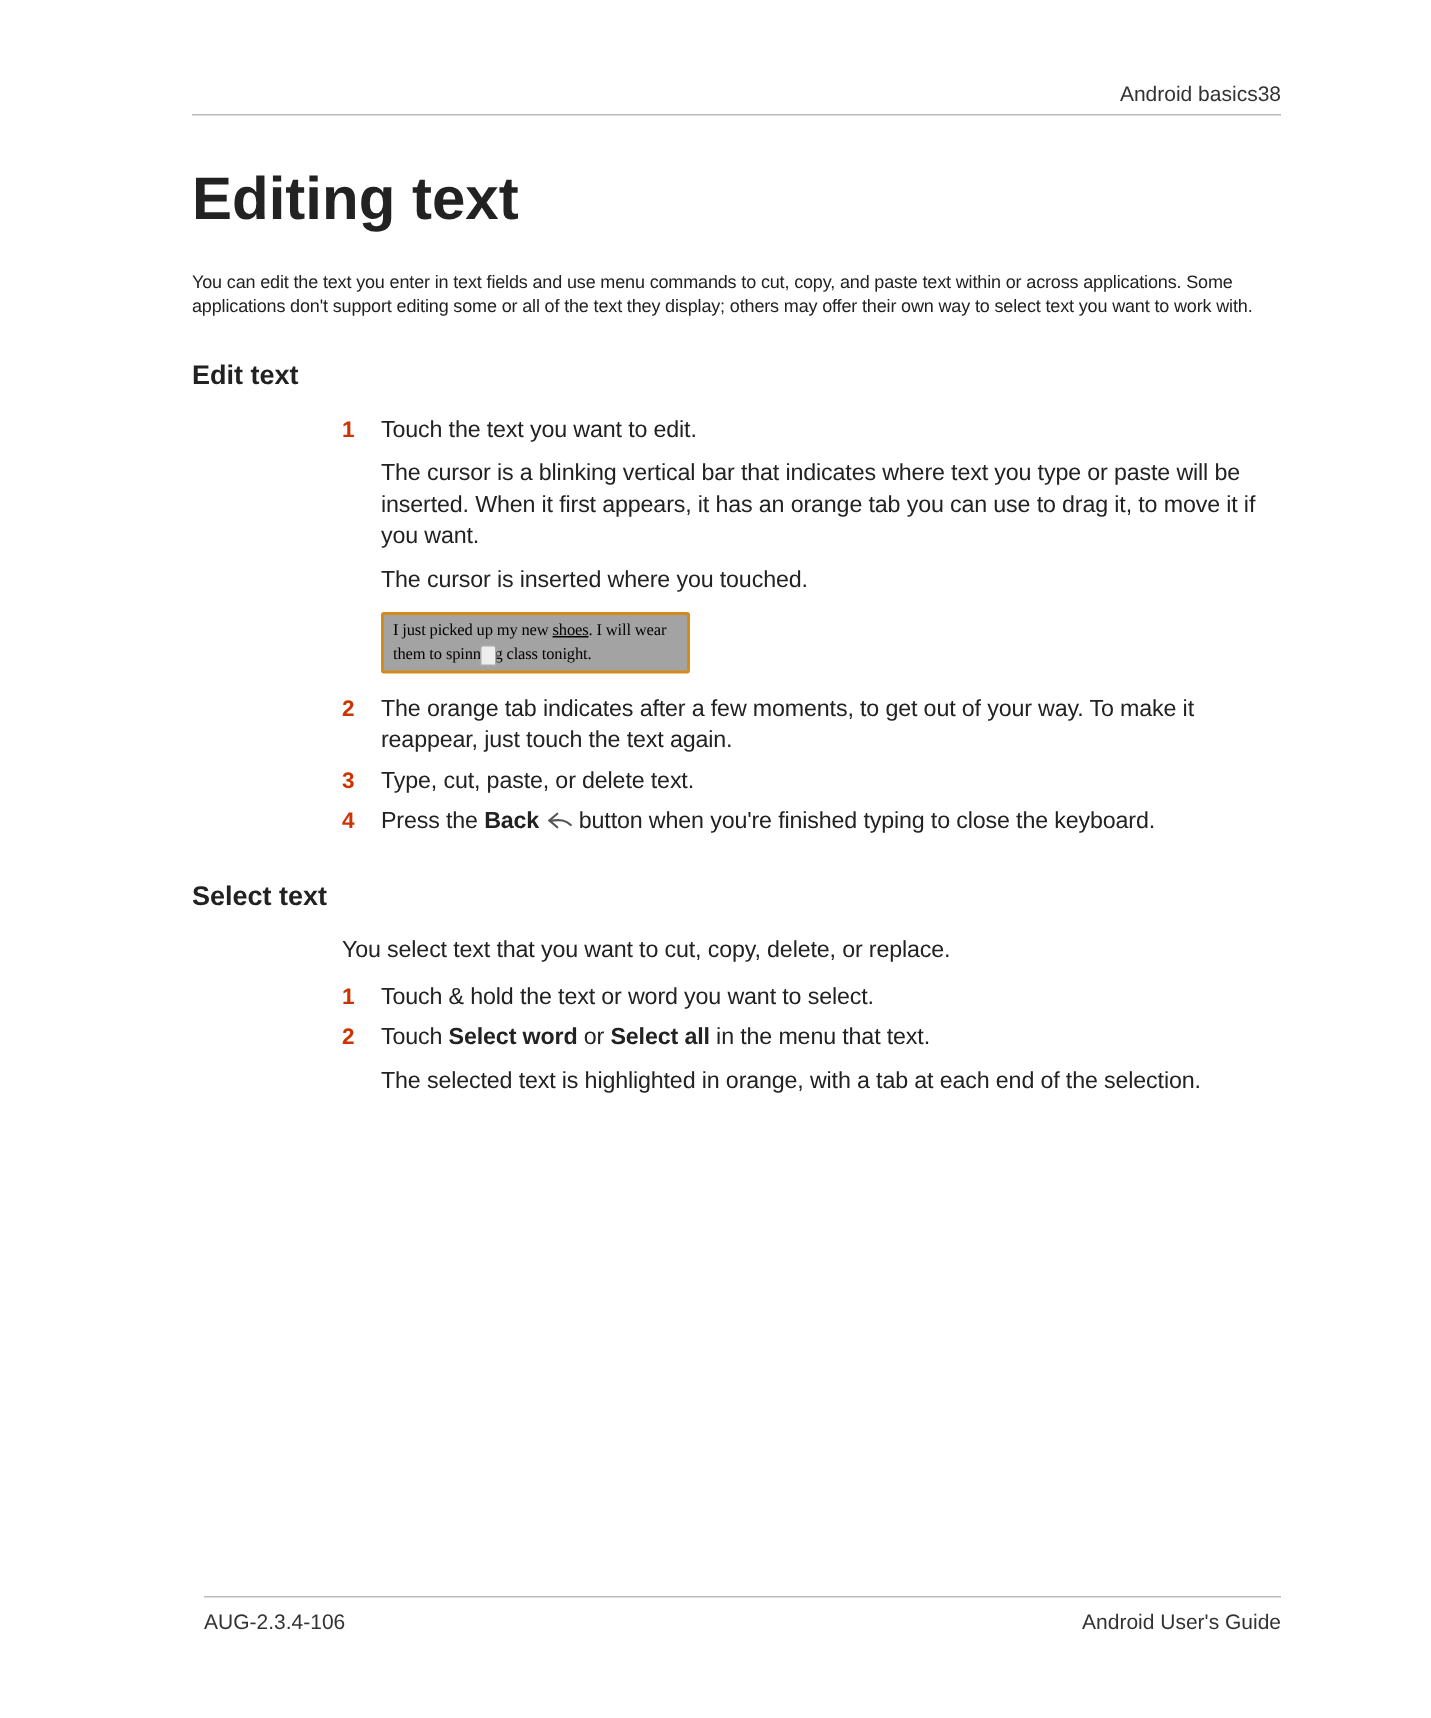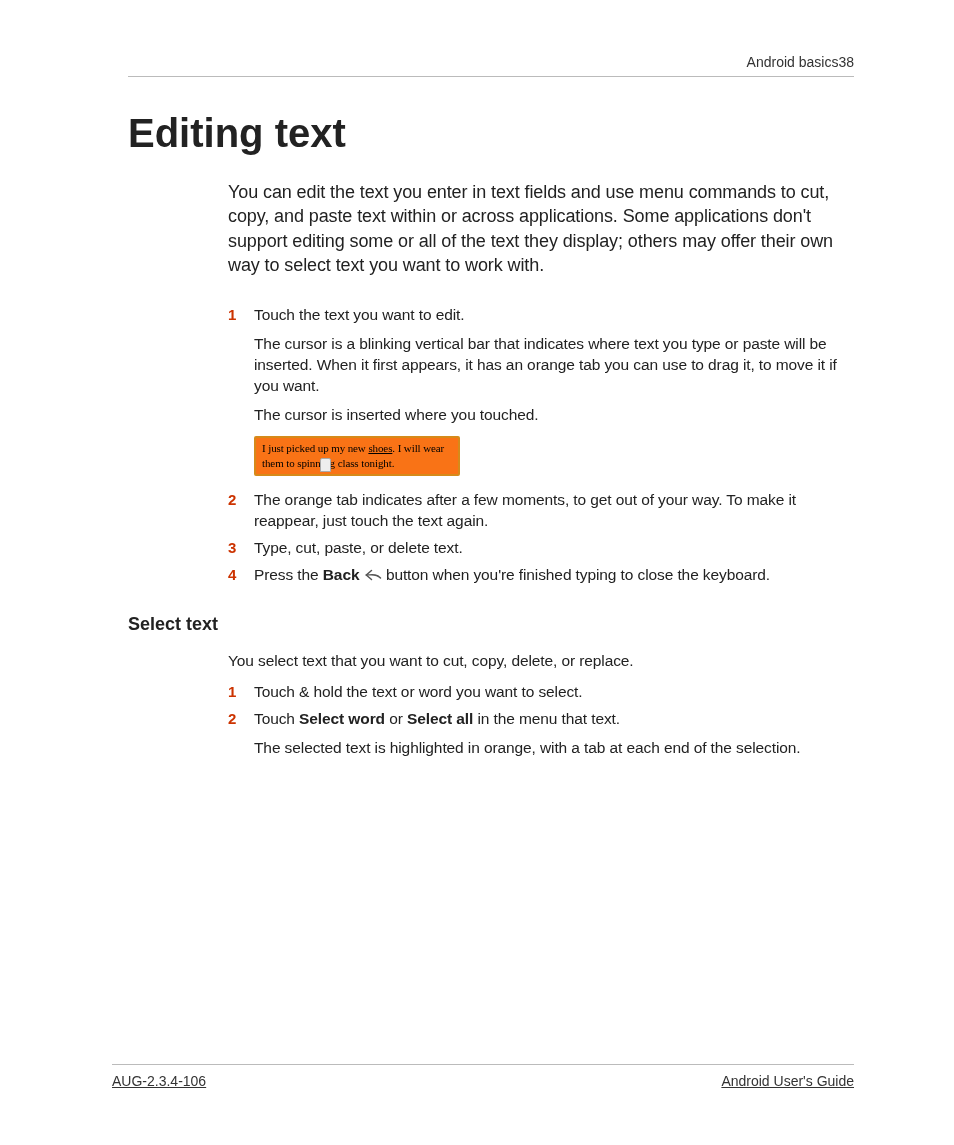--- a/index.html
+++ b/index.html
@@ -1,74 +1,75 @@
 <!DOCTYPE html>
 <html><head>
 <meta charset="utf-8">
 <style>
   * { box-sizing: border-box; margin: 0; padding: 0; }
   html, body { width: 954px; height: 1145px; background: #fff; font-family: Arial, Helvetica, sans-serif; color: #222; }
   .page { position: relative; width: 954px; height: 1145px; padding: 54px 100px 50px 128px; }
   .running-head { display: flex; justify-content: flex-end; font-size: 14px; color: #333; border-bottom: 1px solid #bbb; padding-bottom: 6px; margin-bottom: 34px; }
   h1 { font-size: 40px; font-weight: bold; letter-spacing: 0px; margin-bottom: 24px; }
-  .intro { margin-left: 100px; font-size: 18px; line-height: 1.35; margin-bottom: 28px; letter-spacing: -0.1px; }
+  .intro { font-size: 12px; line-height: 1.35; margin-bottom: 28px; letter-spacing: -0.1px; }
   h2 { font-size: 18px; font-weight: bold; margin-bottom: 16px; }
   .section { margin-bottom: 28px; }
   .body-block { margin-left: 100px; }
   ol.steps { list-style: none; }
   ol.steps > li { position: relative; padding-left: 26px; font-size: 15.5px; line-height: 1.35; margin-bottom: 6px; letter-spacing: -0.1px; }
   ol.steps > li .num { position: absolute; left: 0; top: 0; font-weight: bold; color: #cc3300; font-size: 15px; }
   ol.steps > li p { margin-top: 8px; }
   .plain-p { font-size: 15.5px; line-height: 1.35; margin-bottom: 10px; letter-spacing: -0.1px; }
   .text-field-sample {
     border: 2px solid #d68a1a;
     border-radius: 2px;
     width: 206px;
     padding: 4px 6px 4px 6px;
     font-family: Georgia, 'Times New Roman', serif;
     font-size: 11px;
     line-height: 1.25;
     color: #000;
     position: relative;
     margin: 10px 0 14px 0;
-    background: #f97316;
+    background: #a3a3a3;
   }
   .text-field-sample .underline { text-decoration: underline; }
   .cursor-tab {
     display: inline-block;
     width: 11px; height: 14px;
     background: #eee;
     border: 1px solid #aaa;
     border-radius: 2px 2px 0 0;
     vertical-align: -3px;
     margin: 0 -1px;
     position: relative;
     top: 2px;
   }
   .back-arrow {
     display: inline-block; width: 18px; height: 12px; vertical-align: -1px;
   }
-  .footer { position: absolute; left: 112px; right: 100px; bottom: 56px; display: flex; justify-content: space-between; font-size: 14px; color: #333; border-top: 1px solid #bbb; padding-top: 8px; text-decoration: underline; }
+  .footer { position: absolute; left: 136px; right: 100px; bottom: 56px; display: flex; justify-content: space-between; font-size: 14px; color: #333; border-top: 1px solid #bbb; padding-top: 8px; }
   b { font-weight: bold; }
 </style>
 </head>
 <body>
 
 <div class="page">
 
   <div class="running-head">
     <span>Android basics</span>
     <span>38</span>
   </div>
 
   <h1>Editing text</h1>
 
   <p class="intro">You can edit the text you enter in text fields and use menu commands to cut, copy, and paste text within or across applications. Some applications don't support editing some or all of the text they display; others may offer their own way to select text you want to work with.</p>
 
   <div class="section">
+    <h2>Edit text</h2>
     <div class="body-block">
       <ol class="steps">
         <li>
           <span class="num">1</span>
           <span>Touch the text you want to edit.</span>
           <p>The cursor is a blinking vertical bar that indicates where text you type or paste will be inserted. When it first appears, it has an orange tab you can use to drag it, to move it if you want.</p>
           <p>The cursor is inserted where you touched.</p>
 
           <div class="text-field-sample">
             <span>I just picked up my new </span><span class="underline">shoes</span><span>. I will wear them to spinn</span><span class="cursor-tab"></span><span>g class tonight.</span>

